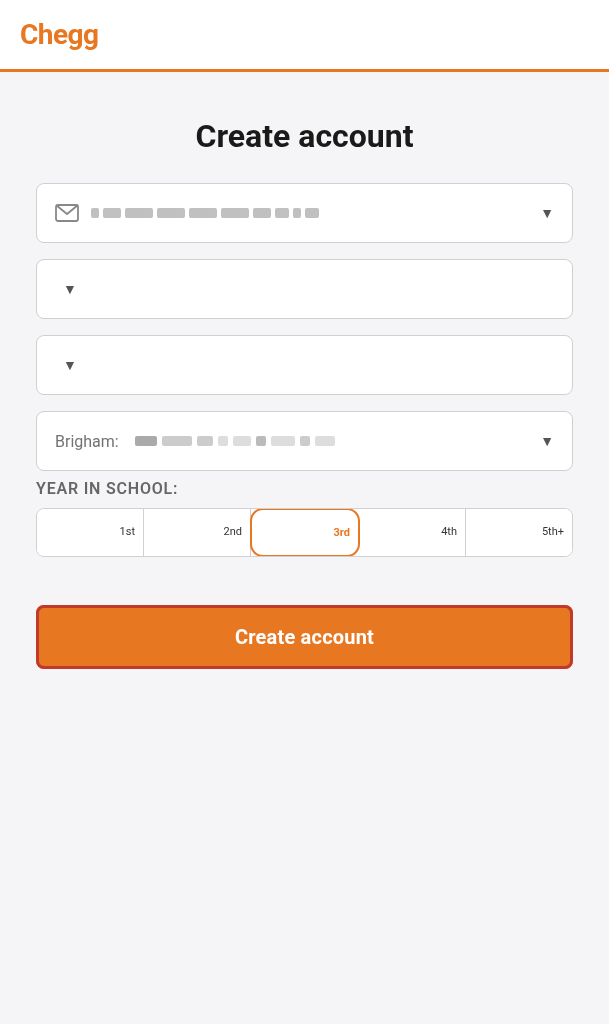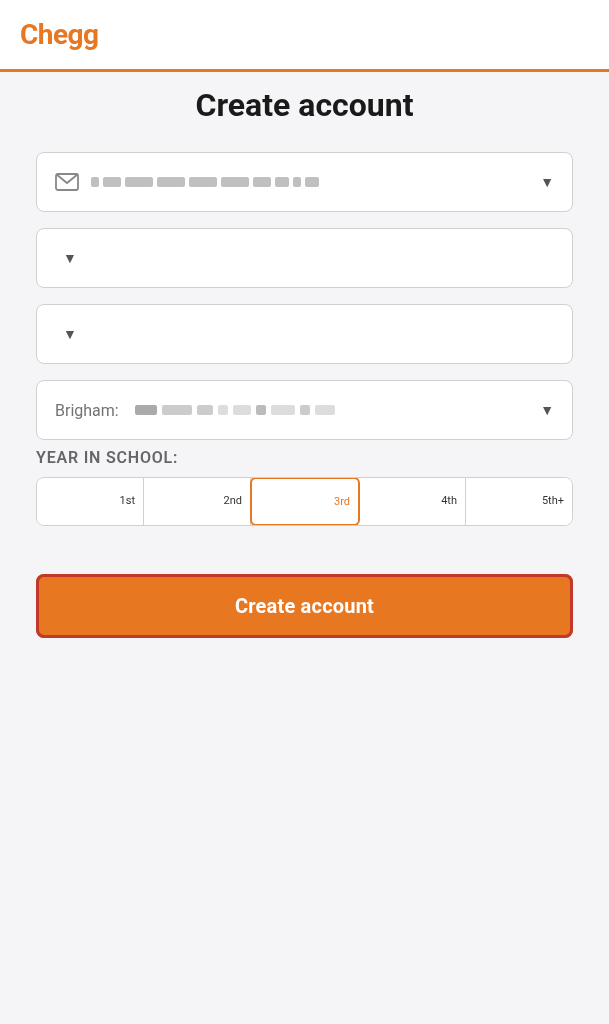--- a/index.html
+++ b/index.html
@@ -27,21 +27,21 @@
     }
 
     .logo {
       font-size: 28px;
       font-weight: 700;
       color: #e87722;
       letter-spacing: -0.5px;
     }
 
     .main-container {
-      padding: 14px 36px 40px;
+      padding: 45px 36px 40px;
       display: flex;
       flex-direction: column;
       align-items: center;
     }
 
     .page-title {
       font-size: 32px;
       font-weight: 700;
       color: #1a1a1a;
       margin-bottom: 28px;
@@ -169,22 +169,22 @@
 
     .year-option:last-child {
       border-right: none;
     }
 
     .year-option.selected {
       color: #e87722;
       border: 2px solid #e87722;
       margin: -1px;
       z-index: 1;
-      font-weight: 400;
-      border-radius: 6px;
+      font-weight: 700;
+      border-radius: 13px;
     }
 
     .create-btn {
       width: 100%;
       max-width: 537px;
       padding: 20px;
       background: #e87722;
       color: #ffffff;
       font-size: 20px;
       font-weight: 700;

